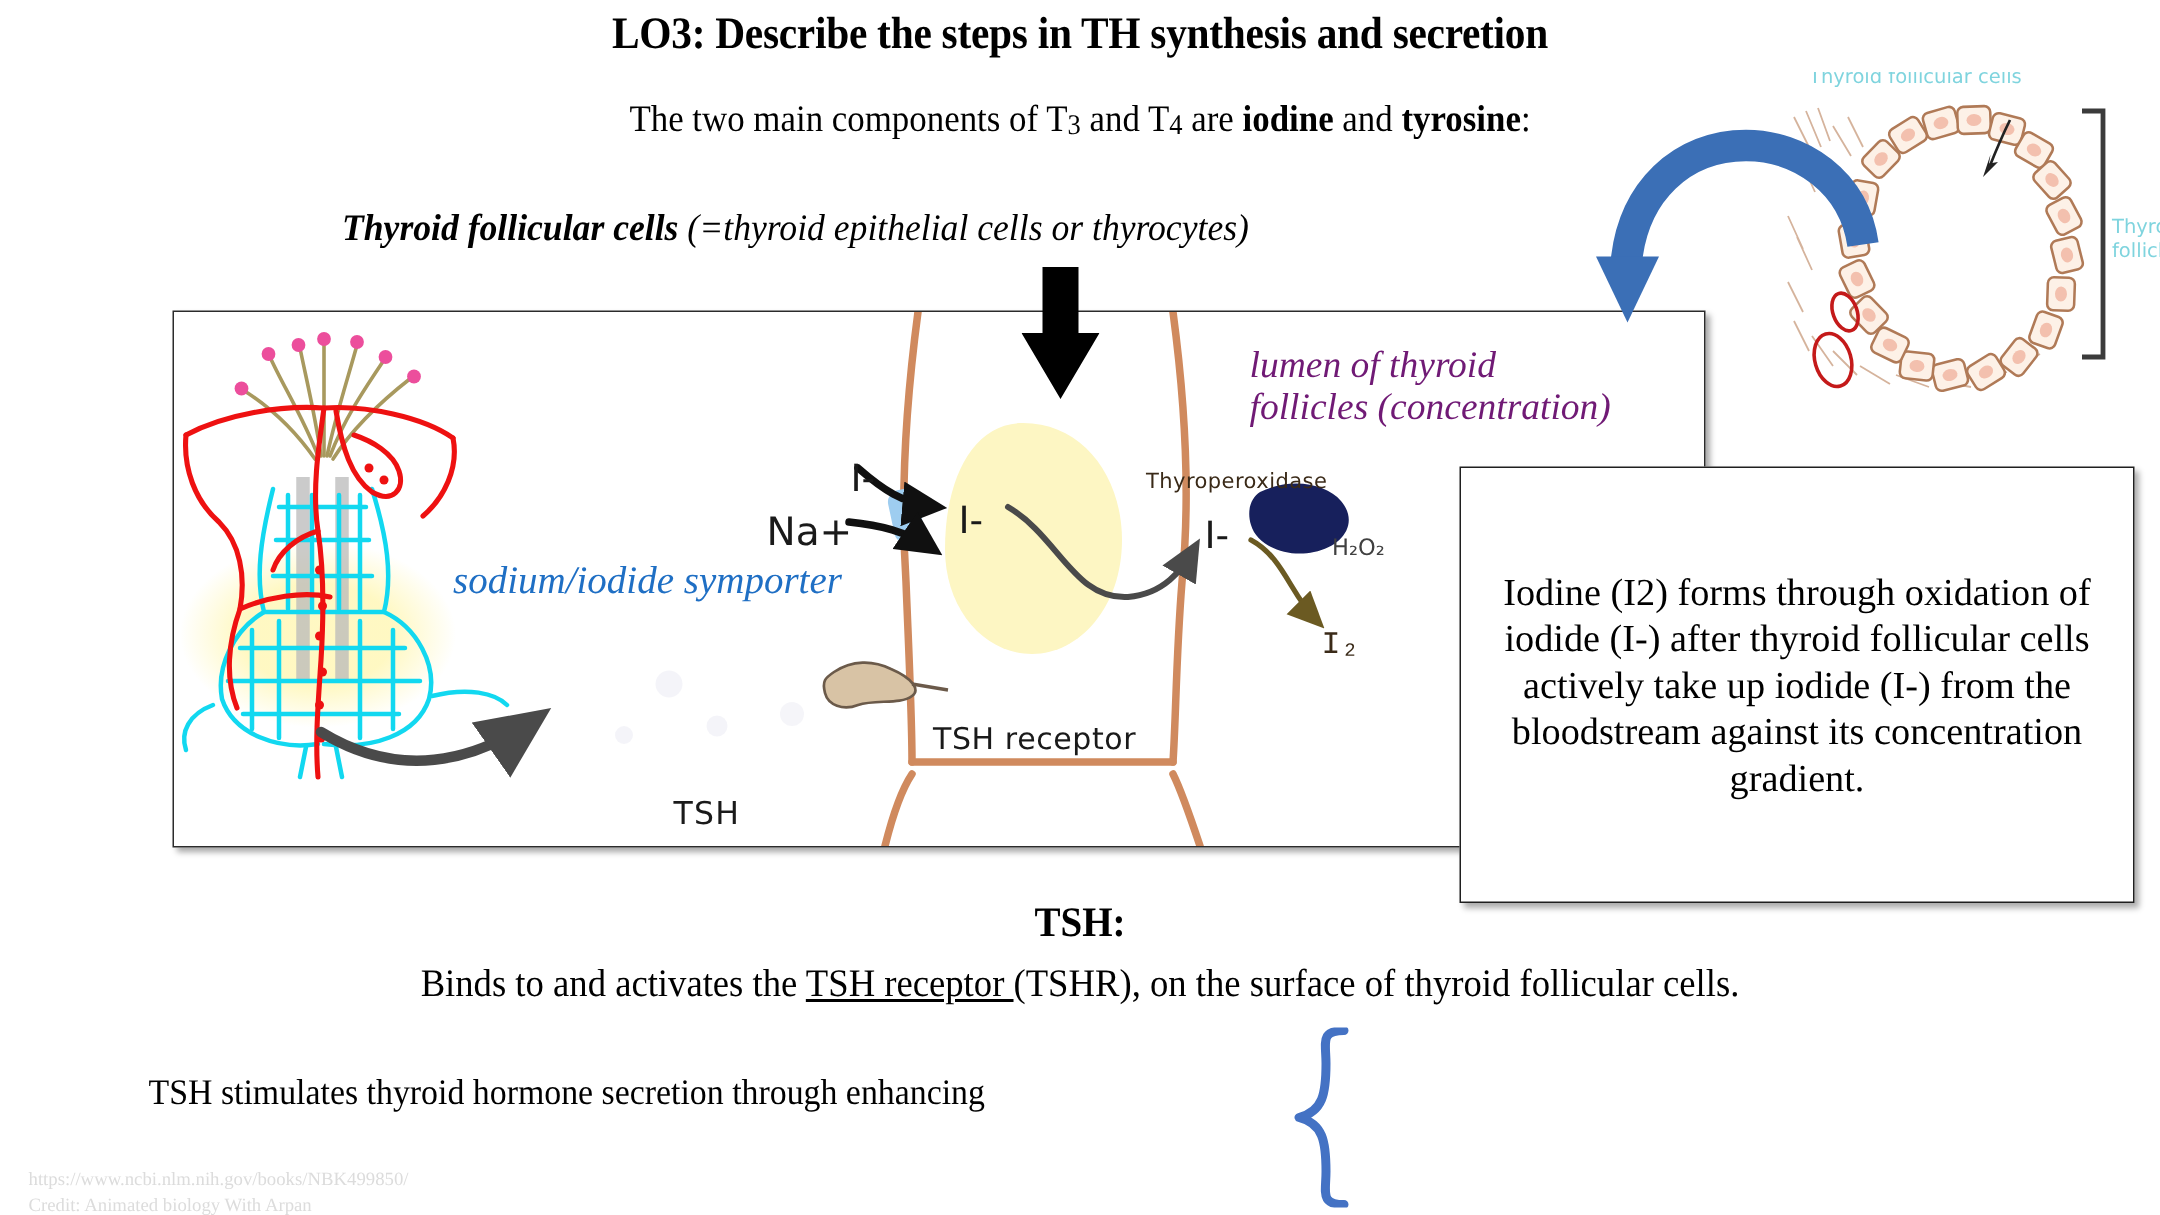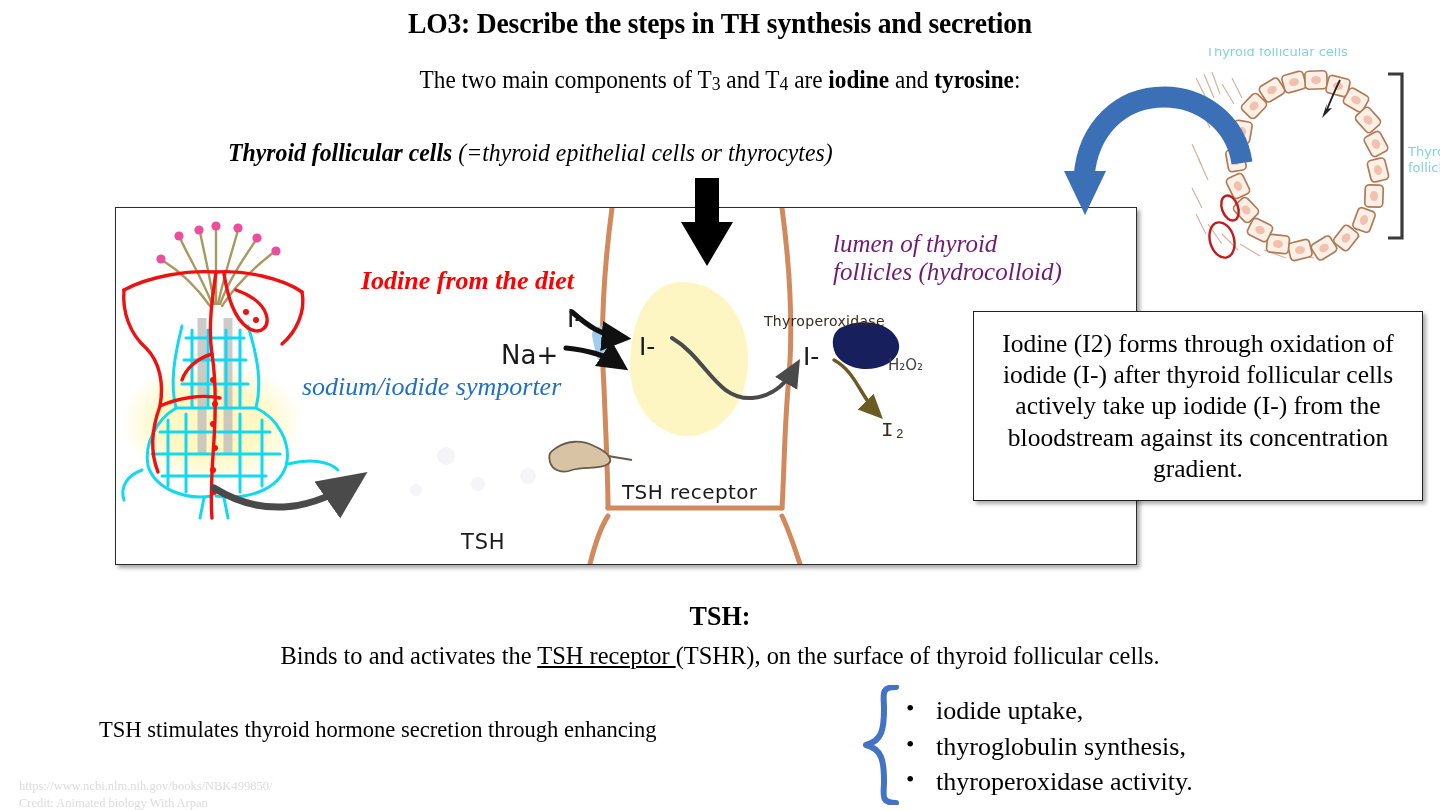--- a/index.html
+++ b/index.html
@@ -65,21 +65,21 @@
   }
   .lbl-symporter{
     left:186px; top:164px;
     color:#1f6fc4; font-style:italic; font-weight:normal; font-size:26px;
   }
   .lbl-lumen{
     left:717px; top:22px;
     font-style:italic; font-size:25px; line-height:1.12; color:#701a75;
   }
   .lbl-na{
-    left:385px; top:132px; font-family:"DejaVu Sans", sans-serif;
+    left:395px; top:132px; font-family:"DejaVu Sans", sans-serif;
     font-size:26px; color:#1a1a1a;
   }
   .lbl-i-out{
     left:451px; top:96px; font-family:"DejaVu Sans", sans-serif;
     font-size:25px; color:#1a1a1a;
   }
   .lbl-i-in{
     left:523px; top:124px; font-family:"DejaVu Sans", sans-serif;
     font-size:25px; color:#1a1a1a;
   }
@@ -98,27 +98,27 @@
   .lbl-i2{
     left:765px; top:211px; font-family:Liberation Mono, monospace;
     font-size:21px; color:#3a2a18;
   }
   .lbl-tshr{
     left:506px; top:272px; font-family:"DejaVu Sans", sans-serif;
     font-size:20px; color:#1a1a1a; letter-spacing:0.4px;
   }
   .lbl-tsh{
     left:333px; top:322px; font-family:"DejaVu Sans", sans-serif;
-    font-size:21px; color:#1a1a1a; letter-spacing:0.8px;margin-left:12px;
+    font-size:21px; color:#1a1a1a; letter-spacing:0.8px;
   }
 
   
   .callout{
     position:absolute;
-    left:973px; top:311px; width:450px; height:190px;
+    left:973px; top:311px; width:450px; height:291px;
     background:#ffffff;
     border:1.6px solid #1f1f1f;
     box-shadow:3px 3px 4px rgba(0,0,0,0.33);
     display:flex;align-items:center;justify-content:center;
     text-align:center;
     font-size:25.5px;
     line-height:1.22;
     padding:4px 14px;
     box-sizing:border-box;
     z-index:6;
@@ -299,25 +299,24 @@
       </g>
 
       <g fill="#f2f2f8" opacity="0.8">
         <circle cx="330" cy="248" r="9"></circle>
           <circle cx="362" cy="276" r="7"></circle>
         <circle cx="412" cy="268" r="8"></circle>
           <circle cx="300" cy="282" r="6"></circle>
       </g>
     </svg>
 
-    <div class="d-label lbl-iodine-diet">Iodine from the diet</div>
     <div class="d-label lbl-symporter">sodium/iodide symporter</div>
     <div class="d-label lbl-lumen">
       <span>lumen of thyroid</span><br>
-      <span>follicles (hydrocolloid)</span>
+      <span>follicles (concentration)</span>
     </div>
     <div class="d-label lbl-na">Na+</div>
     <div class="d-label lbl-i-out">I-</div>
     <div class="d-label lbl-i-in">I-</div>
     <div class="d-label lbl-tpo">Thyroperoxidase</div>
     <div class="d-label lbl-i-lumen">I-</div>
     <div class="d-label lbl-h2o2">H₂O₂</div>
     <div class="d-label lbl-i2">I₂</div>
     <div class="d-label lbl-tshr">TSH receptor</div>
     <div class="d-label lbl-tsh">TSH</div>
@@ -437,24 +436,19 @@
   <div class="binds-line">
     <span>Binds to and activates the </span><span class="uline">TSH receptor </span><span>(TSHR), on the surface of thyroid follicular cells.</span>
   </div>
 
   <div class="stim-line">TSH stimulates thyroid hormone secretion through enhancing</div>
 
   <svg class="brace" viewBox="0 0 40 120">
     <path d="M34,2 C18,2 22,10 22,24 C22,44 20,56 4,60 C20,64 22,76 22,96 C22,110 18,118 34,118" stroke="#4472c4" stroke-width="6" fill="none" stroke-linecap="round" stroke-linejoin="round"></path>
   </svg>
 
-  <ul class="bullets">
-    <li>iodide uptake,</li>
-    <li>thyroglobulin synthesis,</li>
-    <li>thyroperoxidase activity.</li>
-  </ul>
 
   <div class="credits">
     <div>https://www.ncbi.nlm.nih.gov/books/NBK499850/</div>
     <div>Credit: Animated biology With Arpan</div>
   </div>
 
 </div>
 
 </body></html>

